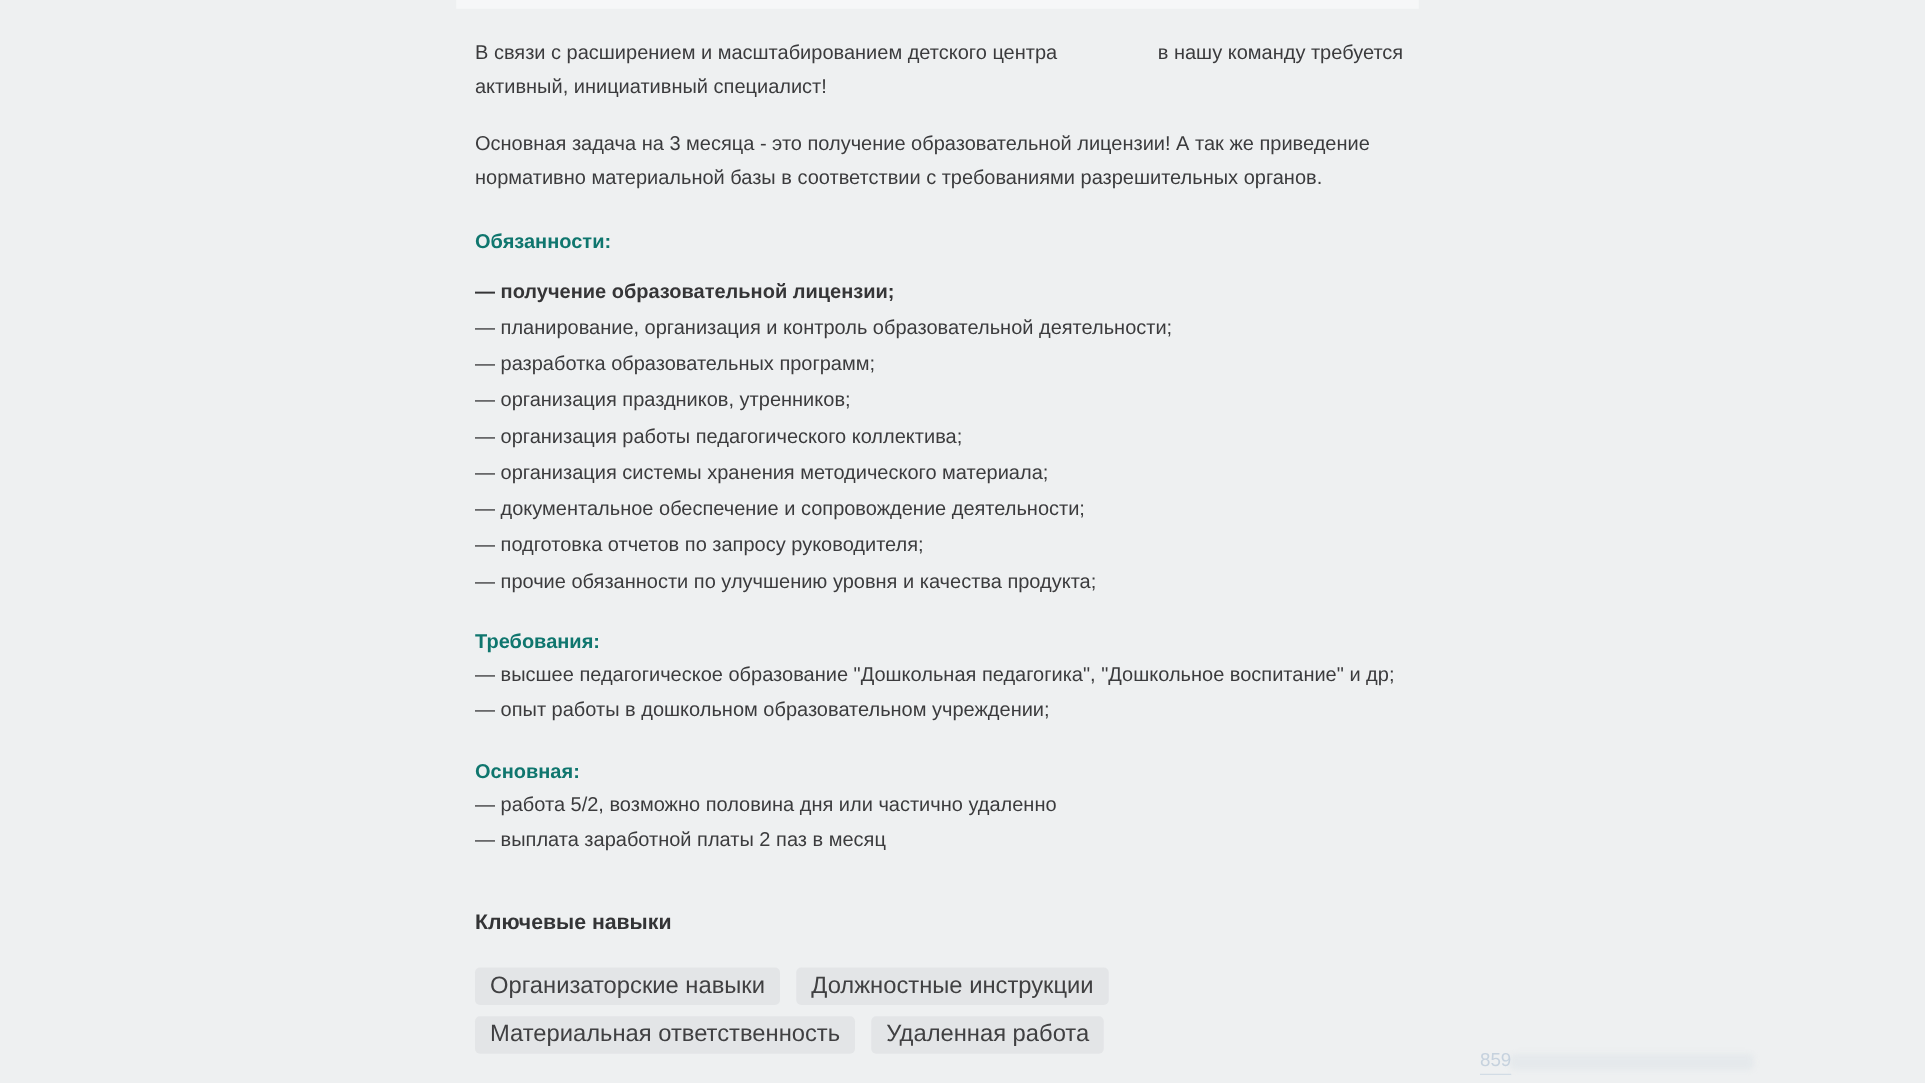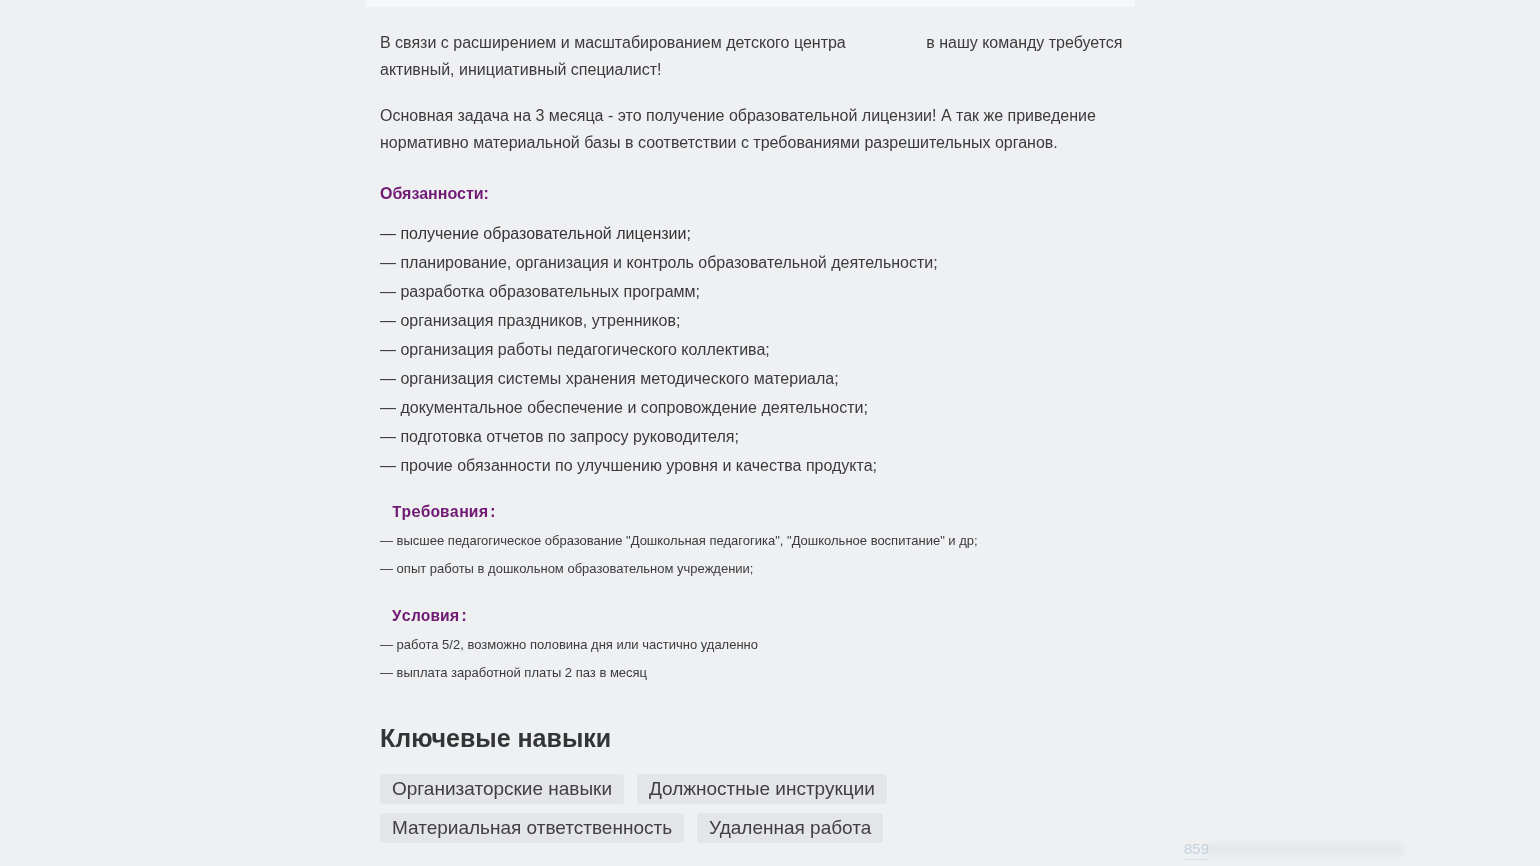--- a/index.html
+++ b/index.html
@@ -27,39 +27,39 @@
 
   .para {
     font-size: 16px; line-height: 27px;
     margin: 0 0 19px 0;
   }
   .para.first { margin-top: 29px; }
 
   .company-gap { display: inline-block; width: 76px; height: 1px; }
 
   .section-heading {
-    font-size: 16px; font-weight: bold; color: #701a75;
+    font-size: 16px; font-weight: bold; color: #0f766e;
     line-height: 27px;
     margin: 24px 0 13px 0;
   }
-  .section-heading.tight { margin: 21px 0 0 12px; font-family: Liberation Mono, monospace; }
+  .section-heading.tight { margin: 21px 0 0 0; }
 
   .duty-item {
     font-size: 16px; line-height: 27px;
     margin: 0 0 2px 0;
   }
-  .duty-item.bold { font-weight: normal; color: #353537; }
+  .duty-item.bold { font-weight: bold; color: #353537; }
 
   .plain-line {
-    font-size: 13px; line-height: 28px;
+    font-size: 16px; line-height: 28px;
     margin: 0;
   }
 
   .key-skills-heading {
-    font-size: 25px; font-weight: bold; color: #333436;
+    font-size: 17px; font-weight: bold; color: #333436;
     line-height: 30px;
     margin: 36px 0 0 0;
   }
 
   .tags {
     display: flex; flex-wrap: wrap;
     gap: 9px 13px;
     max-width: 660px;
     margin-top: 21px;
   }
@@ -109,21 +109,21 @@
     <p class="duty-item">— организация работы педагогического коллектива;</p>
     <p class="duty-item">— организация системы хранения методического материала;</p>
     <p class="duty-item">— документальное обеспечение и сопровождение деятельности;</p>
     <p class="duty-item">— подготовка отчетов по запросу руководителя;</p>
     <p class="duty-item">— прочие обязанности по улучшению уровня и качества продукта;</p>
 
     <div class="section-heading tight">Требования:</div>
     <p class="plain-line">— высшее педагогическое образование "Дошкольная педагогика", "Дошкольное воспитание" и др;</p>
     <p class="plain-line">— опыт работы в дошкольном образовательном учреждении;</p>
 
-    <div class="section-heading tight">Условия:</div>
+    <div class="section-heading tight">Основная:</div>
     <p class="plain-line">— работа 5/2, возможно половина дня или частично удаленно</p>
     <p class="plain-line">— выплата заработной платы 2 паз в месяц</p>
 
     <h2 class="key-skills-heading">Ключевые навыки</h2>
 
     <div class="tags">
       <span class="tag">Организаторские навыки</span>
       <span class="tag">Должностные инструкции</span>
       <span class="tag">Материальная ответственность</span>
       <span class="tag">Удаленная работа</span>

